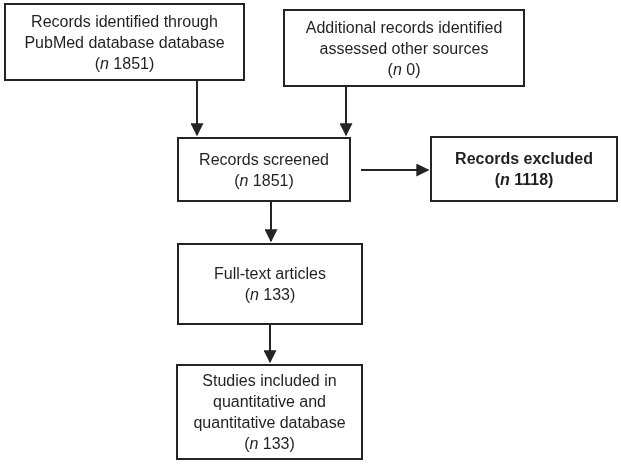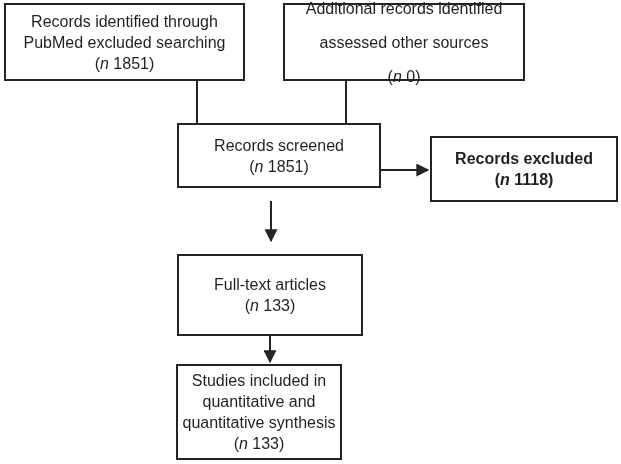--- a/index.html
+++ b/index.html
@@ -33,25 +33,25 @@
   .box .line { display: block; }
   .box .n-line i { font-style: italic; }
   .arrows {
     position: absolute;
     left: 0; top: 0;
     width: 621px; height: 464px;
     pointer-events: none;
   }
   
   .box-identified { left: 4px;   top: 3px;   width: 241px; height: 78px; }
-  .box-additional { left: 283px; top: 3px;   width: 242px; height: 78px; gap: 13px; }
-  .box-screened   { left: 177px; top: 123px; width: 204px; height: 65px; }
+  .box-additional { left: 283px; top: 9px;   width: 242px; height: 78px; }
+  .box-screened   { left: 177px; top: 137px; width: 174px; height: 65px; }
   .box-excluded   { left: 430px; top: 136px; width: 188px; height: 66px; font-weight: bold; }
-  .box-fulltext   { left: 177px; top: 254px; width: 186px; height: 82px; }
-  .box-included   { left: 176px; top: 364px; width: 166px; height: 96px; align-items: center; }
+  .box-fulltext   { left: 177px; top: 243px; width: 186px; height: 82px; }
+  .box-included   { left: 176px; top: 364px; width: 187px; height: 96px; align-items: center; }
 </style>
 </head>
 <body>
 
 <div class="figure">
 
   <svg class="arrows" width="621" height="464" viewBox="0 0 621 464" xmlns="http://www.w3.org/2000/svg">
     <defs>
       <marker id="arrowhead" viewBox="0 0 10 10" refX="9" refY="5" markerWidth="6.5" markerHeight="6.5" orient="auto-start-reverse">
         <path d="M 0 0 L 10 5 L 0 10 z" fill="#262324"></path>
@@ -59,21 +59,21 @@
     </defs>
     <line x1="197" y1="81" x2="197" y2="135" stroke="#262324" stroke-width="2" marker-end="url(#arrowhead)"></line>
     <line x1="346" y1="81" x2="346" y2="135" stroke="#262324" stroke-width="2" marker-end="url(#arrowhead)"></line>
     <line x1="361" y1="170" x2="428" y2="170" stroke="#262324" stroke-width="2" marker-end="url(#arrowhead)"></line>
     <line x1="271" y1="201" x2="271" y2="241" stroke="#262324" stroke-width="2" marker-end="url(#arrowhead)"></line>
     <line x1="270" y1="324" x2="270" y2="362" stroke="#262324" stroke-width="2" marker-end="url(#arrowhead)"></line>
   </svg>
 
   <div class="box box-identified">
     <span class="line">Records identified through</span>
-    <span class="line">PubMed excluded searching</span>
+    <span class="line">PubMed database database</span>
     <span class="line n-line"><span>(</span><i>n</i><span> 1851)</span></span>
   </div>
 
   <div class="box box-additional">
     <span class="line">Additional records identified</span>
     <span class="line">assessed other sources</span>
     <span class="line n-line"><span>(</span><i>n</i><span> 0)</span></span>
   </div>
 
   <div class="box box-screened">
@@ -87,17 +87,17 @@
   </div>
 
   <div class="box box-fulltext">
     <span class="line">Full-text articles</span>
     <span class="line n-line"><span>(</span><i>n</i><span> 133)</span></span>
   </div>
 
   <div class="box box-included">
     <span class="line">Studies included in</span>
     <span class="line">quantitative and</span>
-    <span class="line">quantitative synthesis</span>
+    <span class="line">quantitative database</span>
     <span class="line n-line"><span>(</span><i>n</i><span> 133)</span></span>
   </div>
 
 </div>
 
 </body></html>

